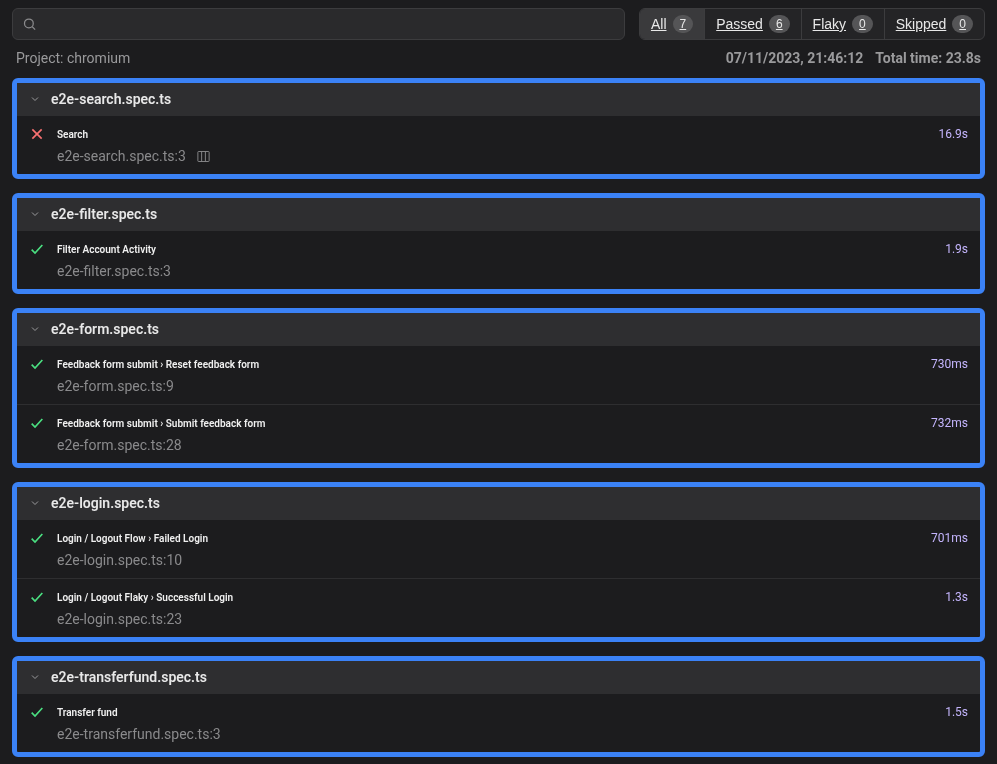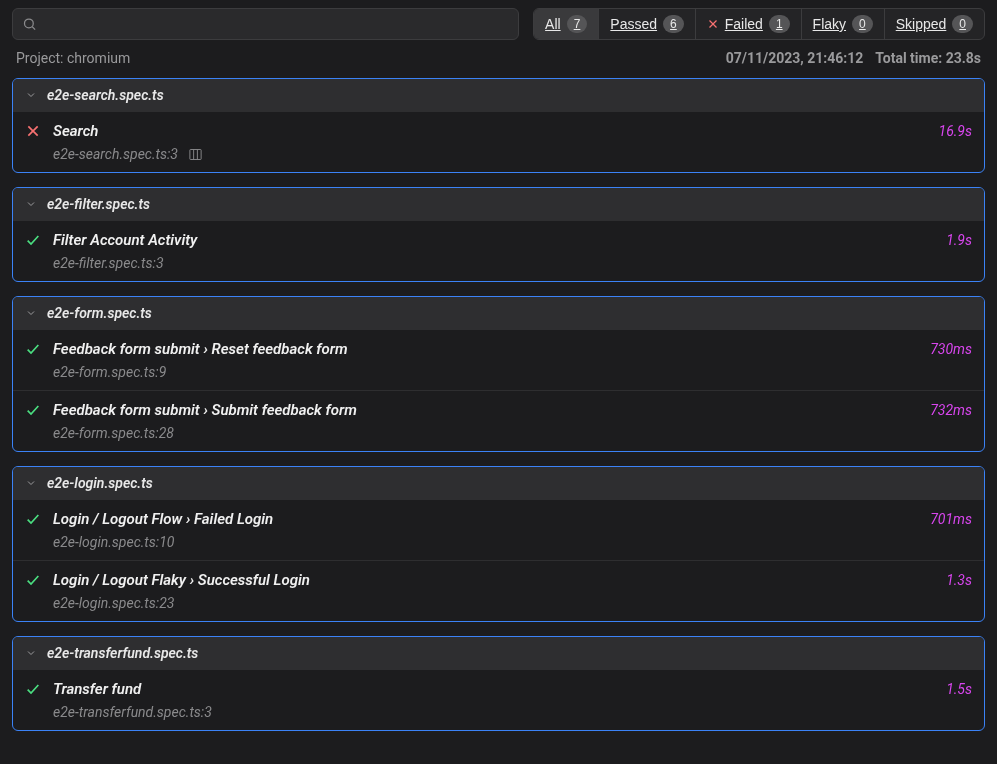--- a/index.html
+++ b/index.html
@@ -87,25 +87,24 @@
     .meta-row {
       display: flex;
       justify-content: space-between;
       color: #9a9a9c;
       font-size: 14px;
       margin-bottom: 12px;
       padding: 0 4px;
     }
     .meta-right { display: flex; gap: 12px; font-weight: bold; }
     .group {
-      border: 1px solid #3b82f6;
+      border: 5px solid #3b82f6;
       border-radius: 6px;
       margin-bottom: 14px;
       overflow: hidden;
-      font-style: italic;
     }
     .group-header {
       display: flex;
       align-items: center;
       gap: 10px;
       padding: 8px 12px;
       background: #2e2e30;
       cursor: pointer;
     }
     .chevron {
@@ -133,27 +132,27 @@
       width: 16px;
       height: 16px;
       flex-shrink: 0;
       stroke-width: 2.5;
       fill: none;
     }
     .status-pass { stroke: #4ade80; }
     .status-fail { stroke: #f87171; }
     .test-name {
       font-weight: 600;
-      font-size: 15px;
+      font-size: 10px;
       flex: 1;
       color: #f0f0f0;
     }
     .test-duration {
-      color: #d946ef;
-      font-size: 14px;
+      color: #c4b5fd;
+      font-size: 12px;
     }
     .test-second-line {
       display: flex;
       align-items: flex-end;
       gap: 10px;
       padding-left: 28px;
       padding-top: 6px;
       color: #8a8a8c;
       font-size: 14px;
     }
@@ -179,28 +178,20 @@
   <div class="filter-group" id="filters">
       <button class="filter-btn active">
         <span>All</span>
         <span class="pill">7</span>
       </button>
       <button class="filter-btn">
         <span>Passed</span>
         <span class="pill">6</span>
       </button>
       <button class="filter-btn">
-        <svg class="fail-x" viewBox="0 0 24 24">
-          <line x1="5" y1="5" x2="19" y2="19"></line>
-          <line x1="19" y1="5" x2="5" y2="19"></line>
-        </svg>
-        <span>Failed</span>
-        <span class="pill">1</span>
-      </button>
-      <button class="filter-btn">
         <span>Flaky</span>
         <span class="pill">0</span>
       </button>
       <button class="filter-btn">
         <span>Skipped</span>
         <span class="pill">0</span>
       </button>
     </div>
 </div>
 

